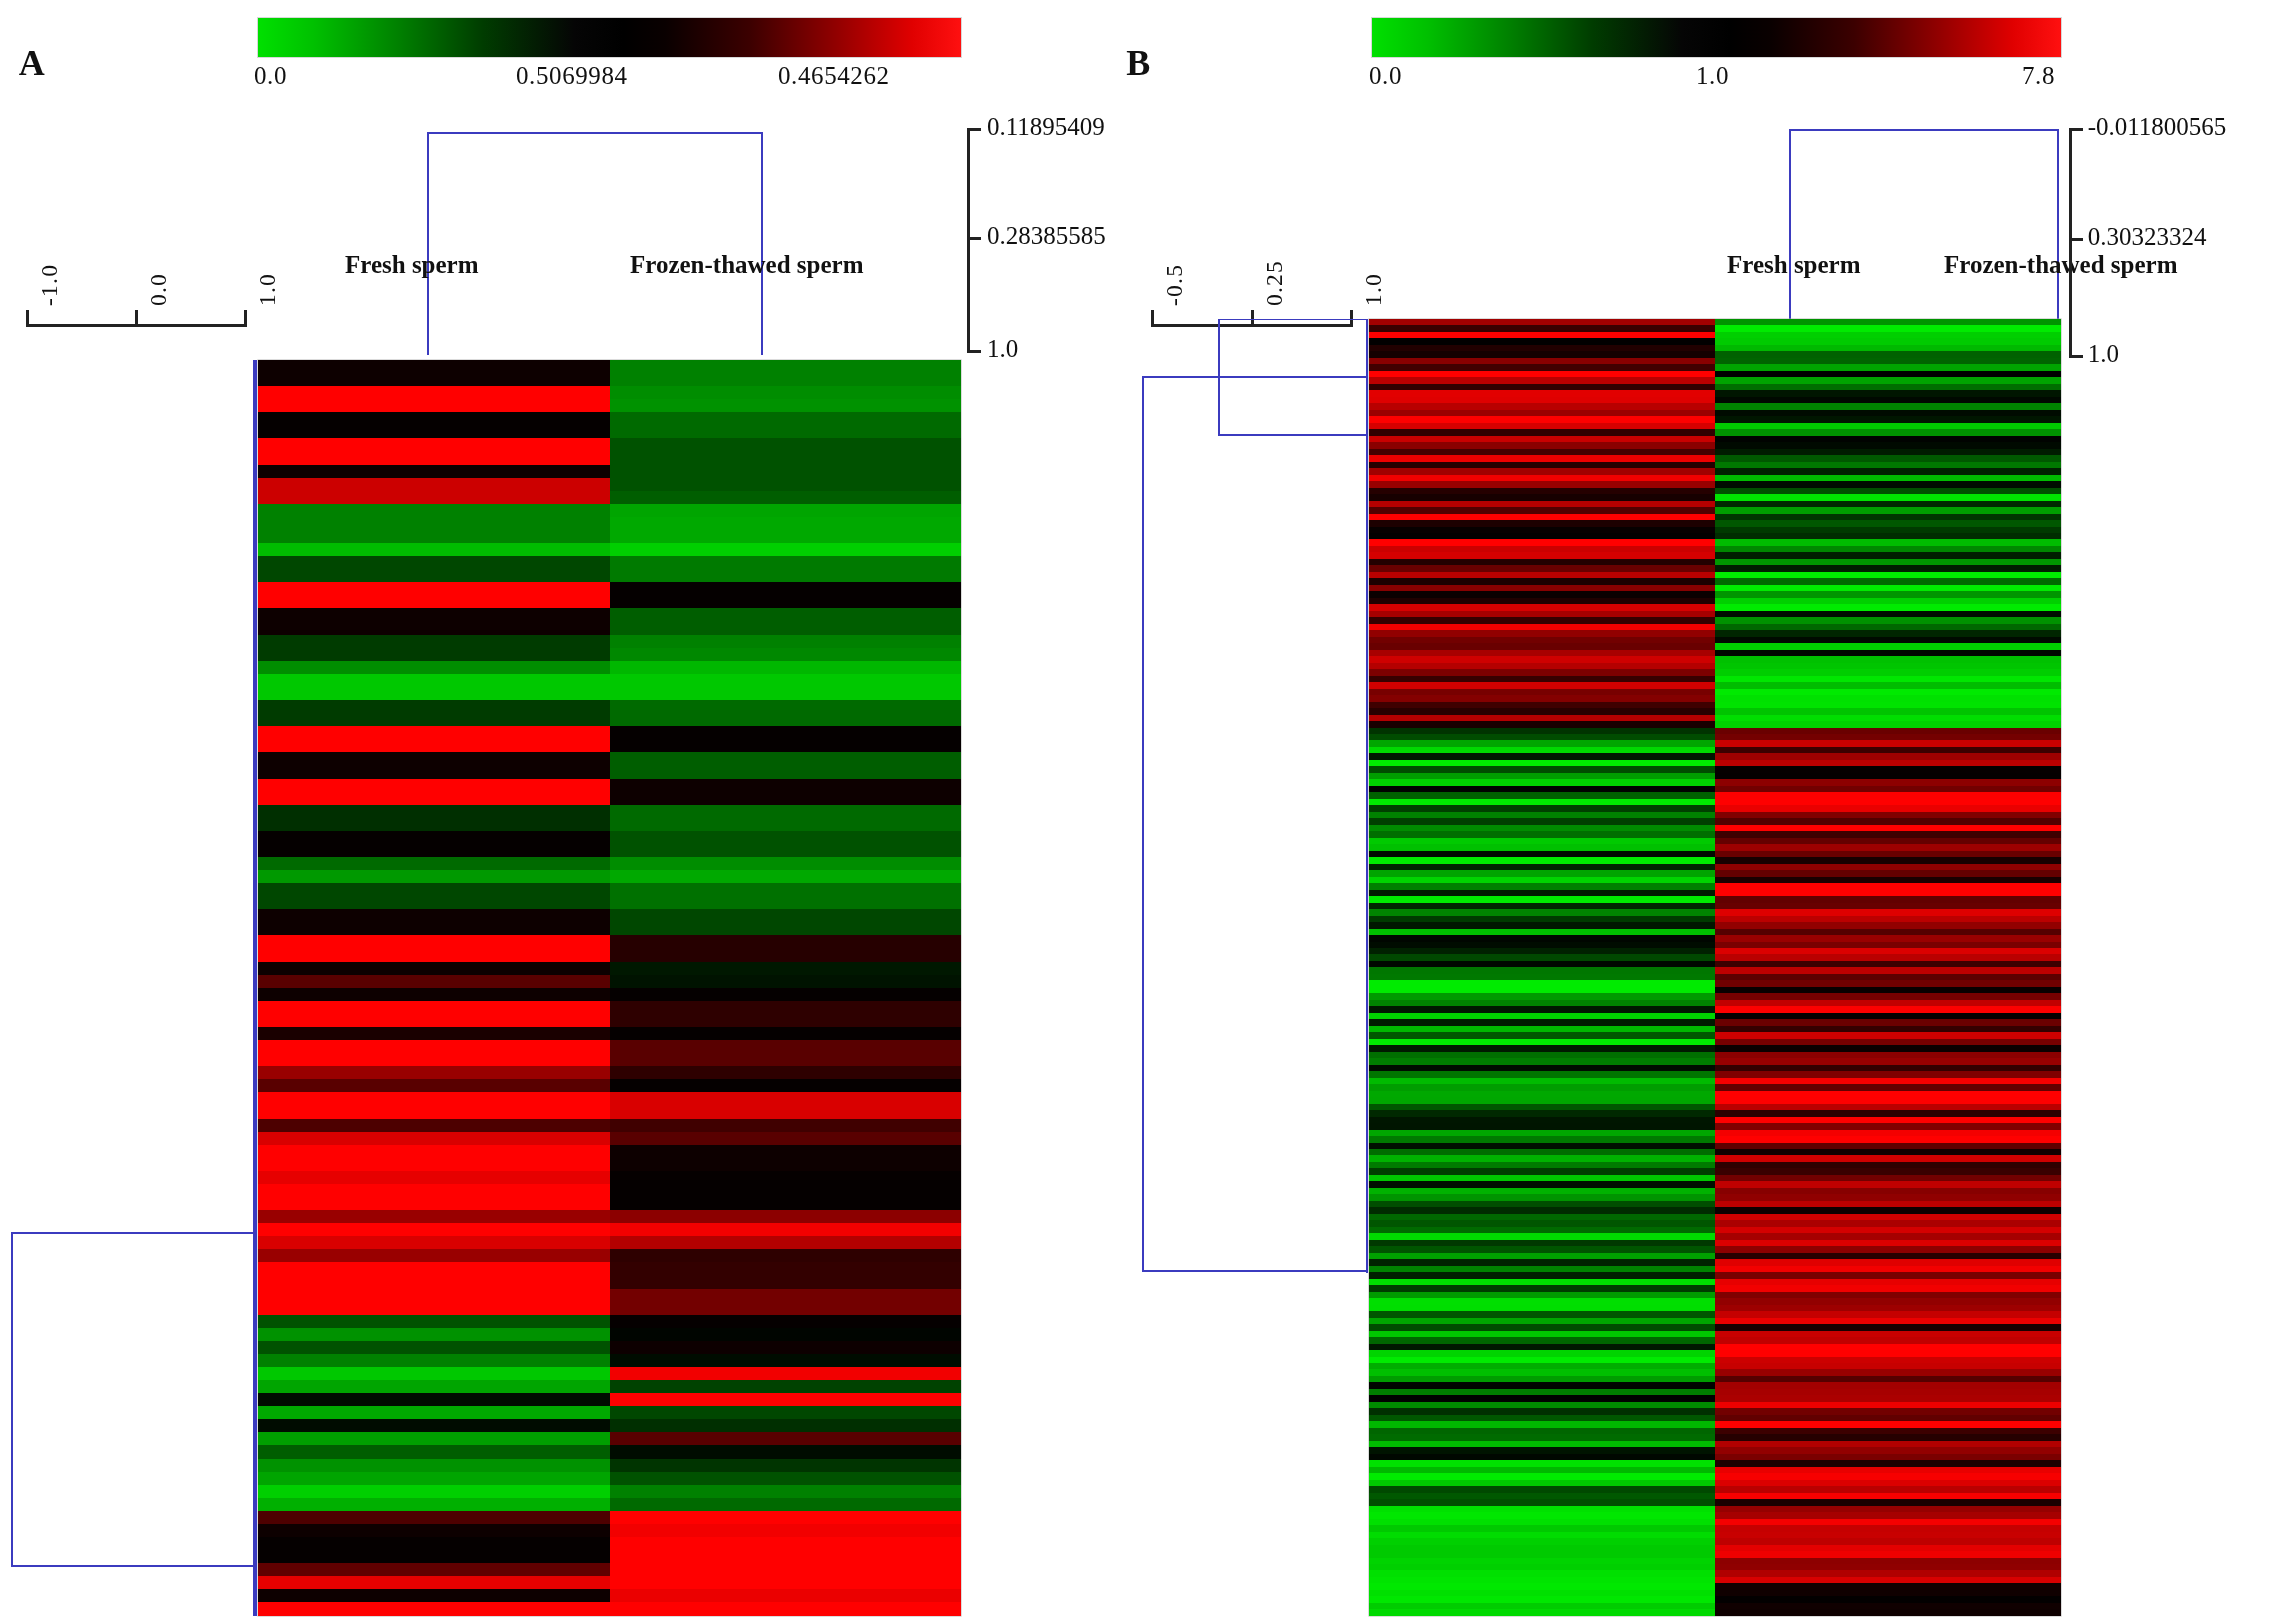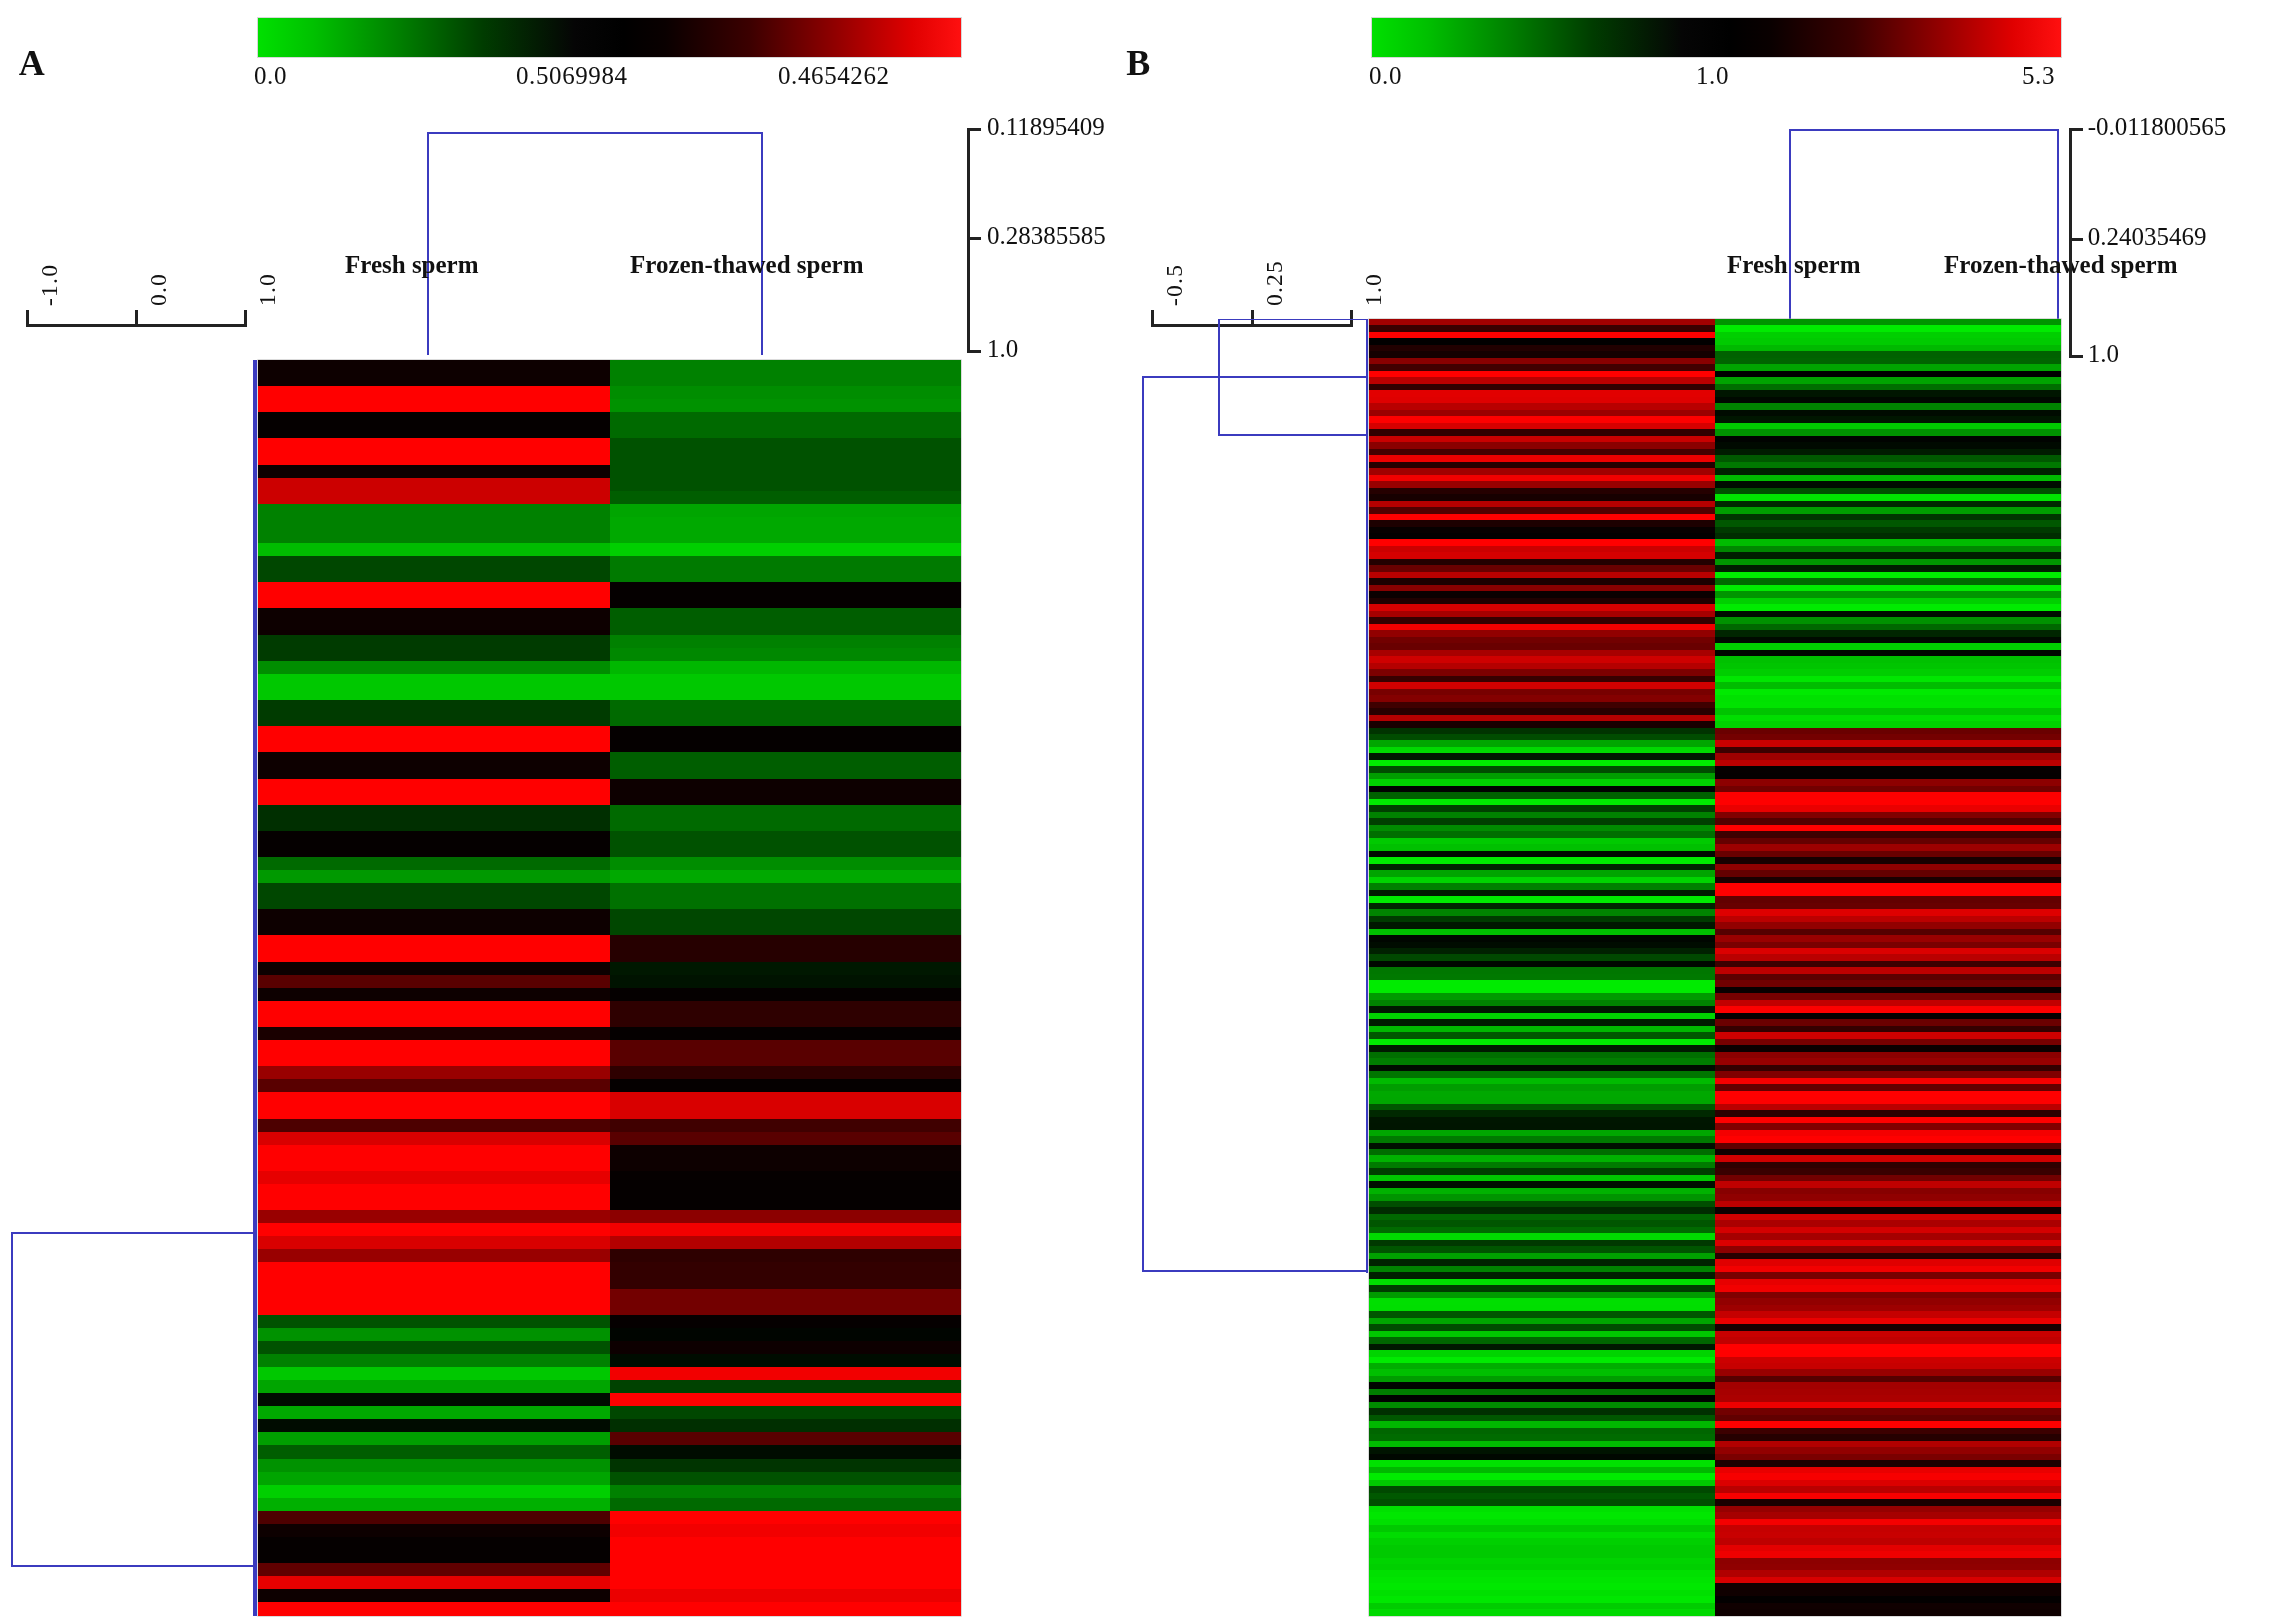--- a/index.html
+++ b/index.html
@@ -488,21 +488,21 @@
 </div>
 
 <div class="abs" style="left:1120px;top:0;width:1164px;height:1617px;">
 
   <div class="abs panel-letter" style="left:6.2px;top:45px;">B</div>
 
   <div class="abs cbar" style="left:251px;top:17.4px;width:689px;"></div>
 
   <div class="abs cbar-tick" style="left:249px;top:62px;">0.0</div>
   <div class="abs cbar-tick" style="left:576px;top:62px;">1.0</div>
-  <div class="abs cbar-tick" style="left:902px;top:62px;">5.3</div>
+  <div class="abs cbar-tick" style="left:902px;top:62px;">7.8</div>
 
   <div class="abs" style="left:0;top:0;width:1164px;height:373px;">
     <div class="dendro-line dh" style="left:669px;top:129px;width:269px;"></div>
     <div class="dendro-line dv" style="left:669px;top:129px;height:225px;"></div>
     <div class="dendro-line dv" style="left:937px;top:129px;height:225px;"></div>
   </div>
 
   <div class="abs col-label" style="left:607px;top:251px;">Fresh sperm</div>
   <div class="abs col-label" style="left:824px;top:251px;">Frozen-thawed sperm</div>
 
@@ -515,21 +515,21 @@
     <div class="rot-label" style="position:absolute;left:110px;top:57px;">0.25</div>
     <div class="rot-label" style="position:absolute;left:209px;top:57px;">1.0</div>
   </div>
 
   <div class="abs" style="left:949px;top:128px;width:215px;height:236px;">
     <div class="bk-line bk-v" style="left:0;top:0;height:230px;"></div>
     <div class="bk-line bk-h" style="left:0;top:0;width:13.7px;"></div>
     <div class="bk-line bk-h" style="left:0;top:110px;width:13.7px;"></div>
     <div class="bk-line bk-h" style="left:0;top:227px;width:13.7px;"></div>
     <div class="v-tick-label" style="position:absolute;left:18.7px;top:-15px;">-0.011800565</div>
-    <div class="v-tick-label" style="position:absolute;left:18.7px;top:95px;">0.24035469</div>
+    <div class="v-tick-label" style="position:absolute;left:18.7px;top:95px;">0.30323324</div>
     <div class="v-tick-label" style="position:absolute;left:18.7px;top:212px;">1.0</div>
   </div>
 
   <div class="abs" style="left:0;top:311px;width:373px;height:1306px;">
 
     <div class="dendro-line dh" style="left:22.4px;top:65px;width:225px;"></div>
     <div class="dendro-line dv" style="left:22.4px;top:65px;height:896px;"></div>
     <div class="dendro-line dh" style="left:22.4px;top:959px;width:225px;"></div>
 
     <div class="dendro-line dh" style="left:98px;top:7.5px;width:149px;"></div>

